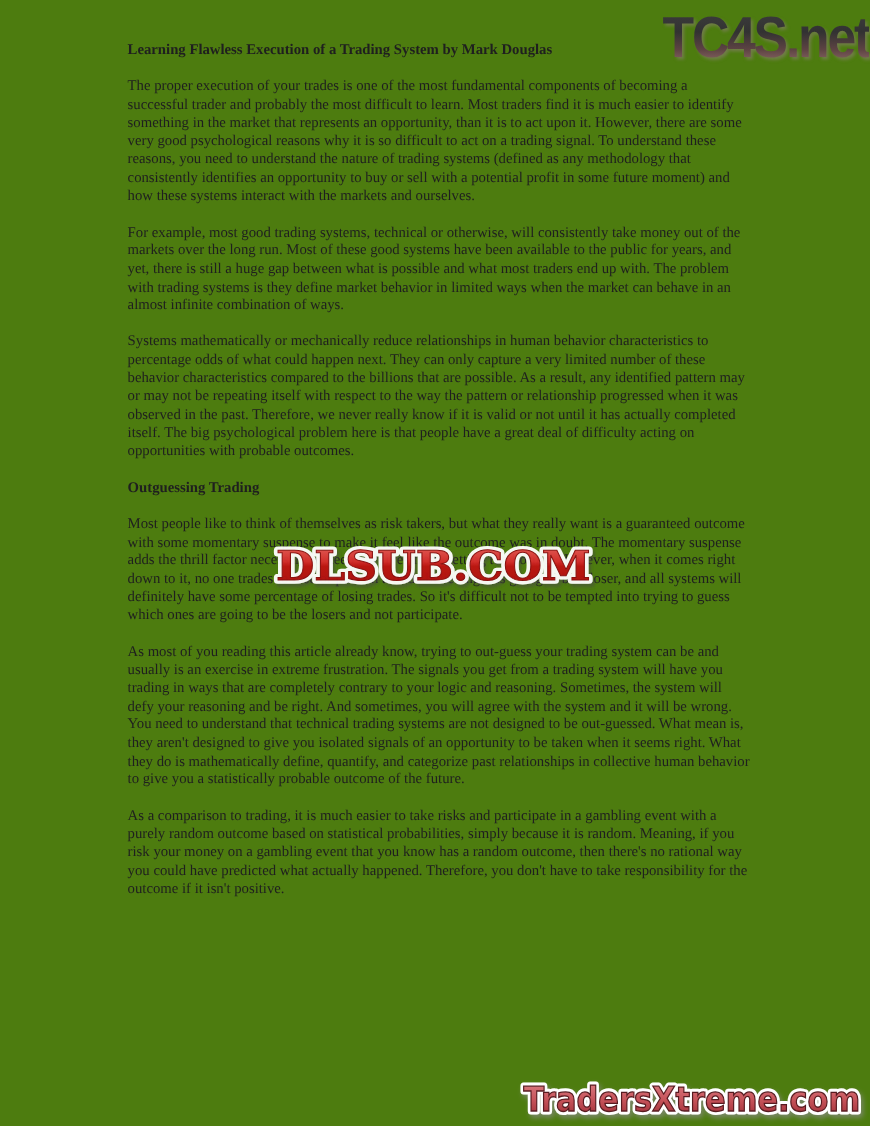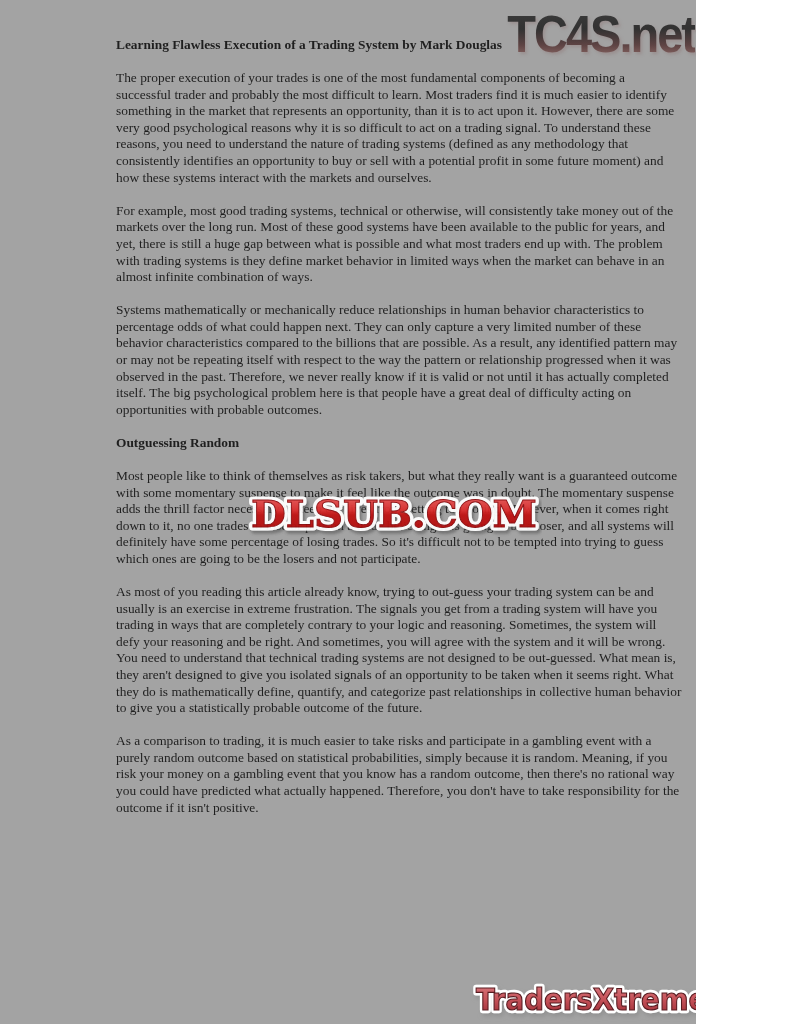--- a/index.html
+++ b/index.html
@@ -1,22 +1,22 @@
 <!DOCTYPE html>
 <html><head>
 <meta charset="utf-8">
 <style>
   html, body { margin: 0; padding: 0; }
   body { background: #ffffff; }
 
   .page {
     position: relative;
-    width: 696px;
+    width: 791px;
     height: 1024px;
-    background: #a3a3a3;
+    background: #4d7c0f;
     overflow: hidden;
     font-family: "Liberation Serif", serif;
   }
 
   .content {
     position: absolute;
     left: 116px;
     top: 37px;
     width: 566px;
     color: #1f1f1f;
@@ -72,21 +72,21 @@
 </head>
 <body>
 
 <div class="page">
 
   <div class="content">
     <p class="title">Learning Flawless Execution of a Trading System by Mark Douglas</p>
     <p>The proper execution of your trades is one of the most fundamental components of becoming a successful trader and probably the most difficult to learn. Most traders find it is much easier to identify something in the market that represents an opportunity, than it is to act upon it. However, there are some very good psychological reasons why it is so difficult to act on a trading signal. To understand these reasons, you need to understand the nature of trading systems (defined as any methodology that consistently identifies an opportunity to buy or sell with a potential profit in some future moment) and how these systems interact with the markets and ourselves.</p>
     <p>For example, most good trading systems, technical or otherwise, will consistently take money out of the markets over the long run. Most of these good systems have been available to the public for years, and yet, there is still a huge gap between what is possible and what most traders end up with. The problem with trading systems is they define market behavior in limited ways when the market can behave in an almost infinite combination of ways.</p>
     <p>Systems mathematically or mechanically reduce relationships in human behavior characteristics to percentage odds of what could happen next. They can only capture a very limited number of these behavior characteristics compared to the billions that are possible. As a result, any identified pattern may or may not be repeating itself with respect to the way the pattern or relationship progressed when it was observed in the past. Therefore, we never really know if it is valid or not until it has actually completed itself. The big psychological problem here is that people have a great deal of difficulty acting on opportunities with probable outcomes.</p>
-    <p class="h">Outguessing Random</p>
+    <p class="h">Outguessing Trading</p>
     <p>Most people like to think of themselves as risk takers, but what they really want is a guaranteed outcome with some momentary suspense to make it feel like the outcome was in doubt. The momentary suspense adds the thrill factor necessary to keep our lives from getting too boring. However, when it comes right down to it, no one trades to lose or puts on a trade believing it is going to be a loser, and all systems will definitely have some percentage of losing trades. So it's difficult not to be tempted into trying to guess which ones are going to be the losers and not participate.</p>
     <p>As most of you reading this article already know, trying to out-guess your trading system can be and usually is an exercise in extreme frustration. The signals you get from a trading system will have you trading in ways that are completely contrary to your logic and reasoning. Sometimes, the system will defy your reasoning and be right. And sometimes, you will agree with the system and it will be wrong. You need to understand that technical trading systems are not designed to be out-guessed. What mean is, they aren't designed to give you isolated signals of an opportunity to be taken when it seems right. What they do is mathematically define, quantify, and categorize past relationships in collective human behavior to give you a statistically probable outcome of the future.</p>
     <p>As a comparison to trading, it is much easier to take risks and participate in a gambling event with a purely random outcome based on statistical probabilities, simply because it is random. Meaning, if you risk your money on a gambling event that you know has a random outcome, then there's no rational way you could have predicted what actually happened. Therefore, you don't have to take responsibility for the outcome if it isn't positive.</p>
   </div>
 
   <div class="wm-tc4s">TC4S.net</div>
 
   <svg class="wm-dlsub" width="296" height="52" viewBox="0 0 296 52">
     <defs>
       <linearGradient id="gradDl" x1="0" y1="0" x2="0" y2="1">

